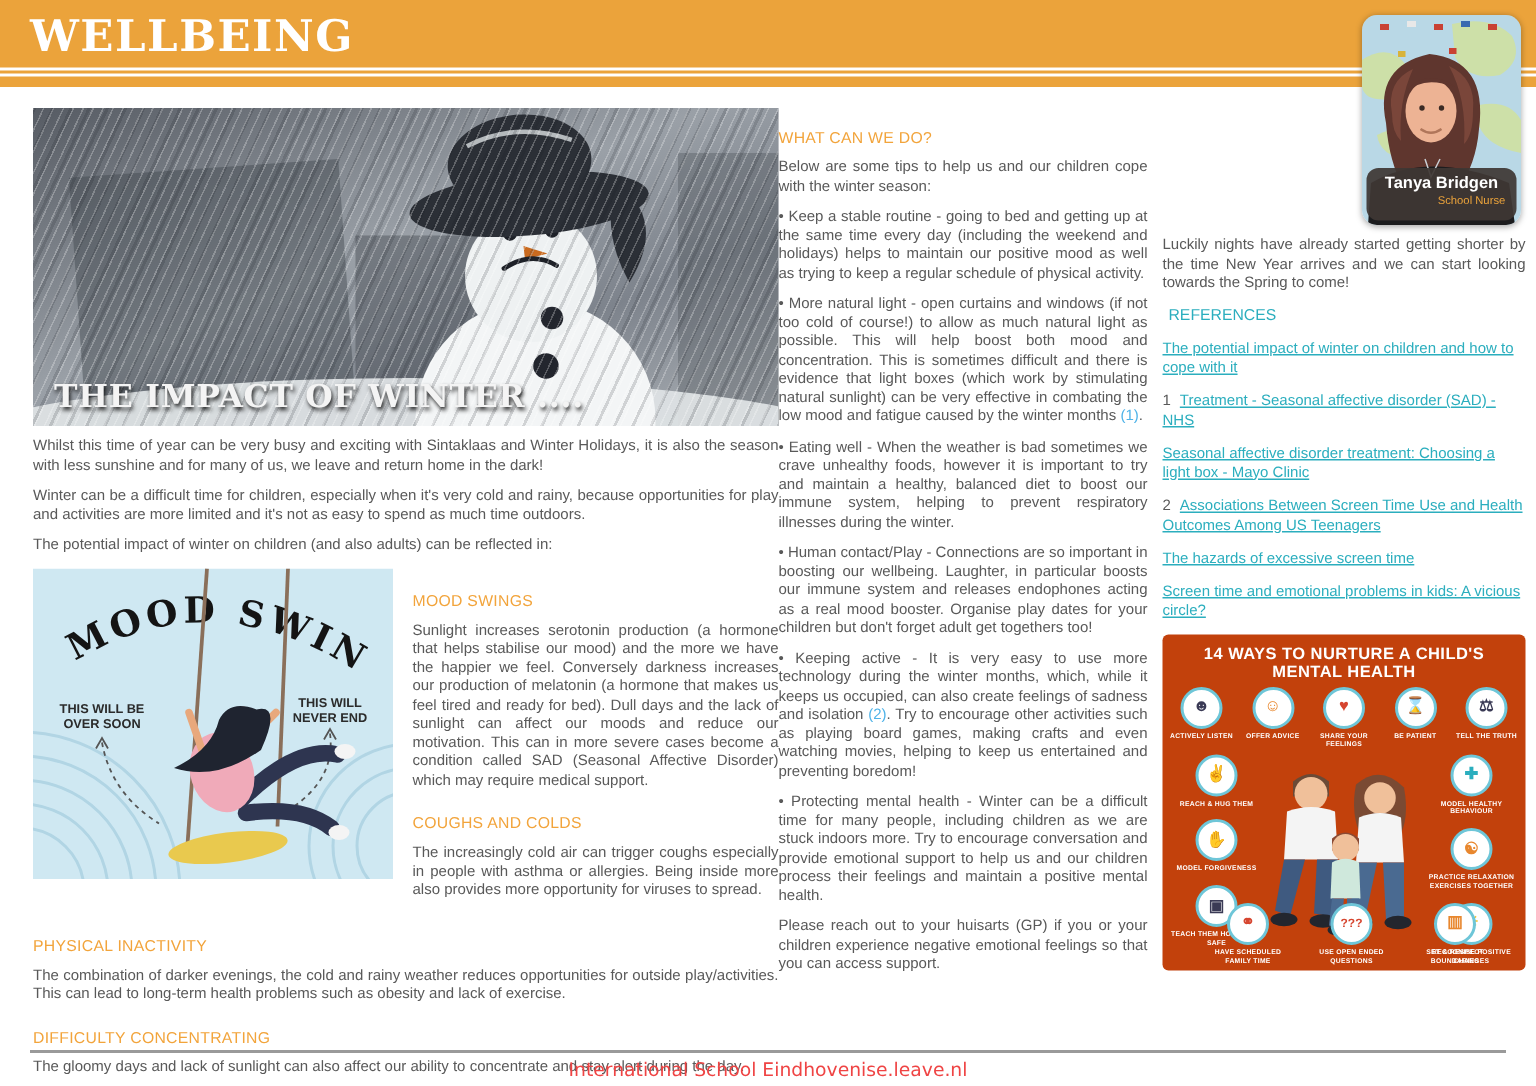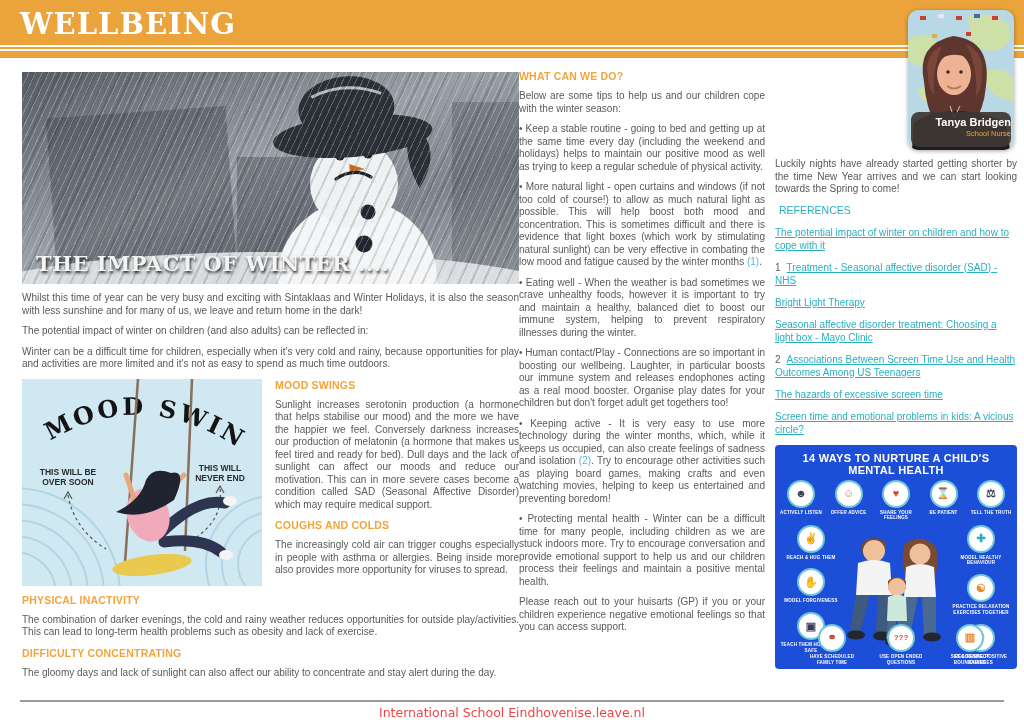--- a/index.html
+++ b/index.html
@@ -11,27 +11,27 @@
   .topbar h1 { margin:0; position:absolute; left:20px; top:7px; font-family:"DejaVu Serif",serif;
                font-weight:bold; font-size:29px; color:#ffffff; letter-spacing:1px; }
   .tline { position:absolute; left:0; right:0; background:#ffffff; }
   .tline.a { top:45px; height:2px; } .tline.b { top:49px; height:1.5px; }
 
   
   .profile { position:absolute; left:908px; top:10px; width:106px; height:140px; border-radius:10px;
              overflow:hidden; box-shadow:0 1px 4px rgba(0,0,0,.35); }
   .profile svg { display:block; }
   .badge { position:absolute; left:3px; right:3px; top:102px; height:35px;
-           background:rgba(62,55,52,.93); border-radius:8px; text-align:right; }
+           background:rgba(62,55,52,.93); border-radius:8px; text-align:center; }
   .badge .nm { color:#ffffff; font-weight:bold; font-size:11px; margin-top:4px; }
   .badge .rl { color:#EBA33B; font-size:7.5px; margin-top:1px;padding-left:40px; }
 
   
   .b  { font-size:10px; color:#595959; line-height:1.25; text-align:justify; margin:0 0 8px 0; }
-  h3.oh   { font-size:10.5px; color:#F2A43B; font-weight:bold; margin:0 0 8px 0; letter-spacing:.2px; }
+  h3.oh   { font-size:10.5px; color:#F2A43B; font-weight:normal; margin:16px 0 8px 0; letter-spacing:.2px; }
   h3.teal { font-size:10.5px; color:#2BAEBE; font-weight:normal; margin:2px 0 10px 4px; }
 
   
   .col-left { position:absolute; left:22px; top:72px; width:497px; }
   .hero { position:relative; margin:0 0 8px 0; width:497px; height:212px; overflow:hidden; background:#8b9097; }
   .hero .rain { position:absolute; inset:0; pointer-events:none;
     background-image:
       repeating-linear-gradient(115deg, rgba(255,255,255,.25) 0 1px, transparent 1px 6px),
       repeating-linear-gradient(115deg, rgba(25,29,36,.16) 0 2px, transparent 2px 11px); }
   .hero figcaption { position:absolute; left:14px; bottom:8px; font-family:"DejaVu Serif",serif;
@@ -45,21 +45,21 @@
   .col-mid { position:absolute; left:519px; top:70px; width:246px; }
   .refnum { color:#4FB3E8; cursor:pointer; }
 
   
   .col-right { position:absolute; left:775px; top:158px; width:242px; }
   .ref-item { font-size:10px; line-height:1.3; margin-bottom:9px; }
   .ref-a { color:#2BAEBE; text-decoration:underline; cursor:pointer; }
   .ref-n { color:#595959; margin-right:6px; }
 
   
-  .infographic { position:relative; width:242px; height:224px; margin-top:2px; background:#1d4ed8;
+  .infographic { position:relative; width:242px; height:224px; margin-top:2px; background:#c2410c;
                  border-radius:4px; overflow:hidden; }
   .ig-title { text-align:center; color:#ffffff; font-weight:bold; font-size:11px; line-height:1.18;
               padding-top:7px; letter-spacing:.3px; }
   .ig-top    { position:absolute; top:35px; left:3px; right:3px; display:flex; justify-content:space-between; }
   .ig-col    { position:absolute; width:64px; display:flex; flex-direction:column; gap:8px; }
   #ig-left   { left:5px; top:80px; } #ig-right { right:3px; top:80px; }
   .ig-bottom { position:absolute; bottom:3px; left:26px; right:16px; display:flex; justify-content:space-between; }
   .ig-item   { width:46px; display:flex; flex-direction:column; align-items:center; }
   .ig-col .ig-item, .ig-bottom .ig-item { width:62px; }
   .ig-circle { width:24px; height:24px; border-radius:50%; background:#ffffff; border:2px solid #6EC6D8;
@@ -152,22 +152,22 @@
             <path d="M392,58 Q420,84 392,122 Q378,92 386,62 Z" fill="#2b2f36"></path>
             <path d="M292,22 Q326,8 362,24" stroke="#d8dde0" stroke-width="3" fill="none" opacity="0.8"></path>
           </g>
         </g>
       </svg>
       <div class="rain"></div>
       <figcaption>THE IMPACT OF WINTER ....</figcaption>
     </figure>
 
     <p class="b">Whilst this time of year can be very busy and exciting with Sintaklaas and Winter Holidays, it is also the season with less sunshine and for many of us, we leave and return home in the dark!</p>
+    <p class="b">Winter can be a difficult time for children, especially when it's very cold and rainy, because opportunities for play and activities are more limited and it's not as easy to spend as much time outdoors.</p>
     <p class="b">The potential impact of winter on children (and also adults) can be reflected in:</p>
-    <p class="b">Winter can be a difficult time for children, especially when it's very cold and rainy, because opportunities for play and activities are more limited and it's not as easy to spend as much time outdoors.</p>
 
     <div class="split">
       <figure class="mood">
         <svg width="240" height="207" viewBox="0 0 240 207">
           <rect width="240" height="207" fill="#CFE8F2"></rect>
           <g stroke="#AED3E3" fill="none" stroke-width="2" opacity="0.9">
             <circle cx="-8" cy="215" r="42"></circle>
               <circle cx="-8" cy="215" r="58"></circle>
               <circle cx="-8" cy="215" r="74"></circle>
             <circle cx="-8" cy="215" r="90"></circle>
@@ -239,21 +239,20 @@
       </div>
     <p class="b">Please reach out to your huisarts (GP) if you or your children experience negative emotional feelings so that you can access support.</p>
   </section>
 
   <section class="col-right">
     <p class="b">Luckily nights have already started getting shorter by the time New Year arrives and we can start looking towards the Spring to come!</p>
     <h3 class="teal">REFERENCES</h3>
     <div id="refs">
         <div class="ref-item"><span class="ref-a">The potential impact of winter on children and how to cope with it</span></div>
         <div class="ref-item"><span class="ref-n">1</span><span class="ref-a">Treatment - Seasonal affective disorder (SAD) - NHS</span></div>
-        <div class="ref-item"><span class="ref-a">Bright Light Therapy</span></div>
         <div class="ref-item"><span class="ref-a">Seasonal affective disorder treatment: Choosing a light box - Mayo Clinic</span></div>
         <div class="ref-item"><span class="ref-n">2</span><span class="ref-a">Associations Between Screen Time Use and Health Outcomes Among US Teenagers</span></div>
         <div class="ref-item"><span class="ref-a">The hazards of excessive screen time</span></div>
         <div class="ref-item"><span class="ref-a">Screen time and emotional problems in kids: A vicious circle?</span></div>
       </div>
 
     <div class="infographic">
       <div class="ig-title">
         <span>14 WAYS TO NURTURE A CHILD'S</span><br>
         <span>MENTAL HEALTH</span>

